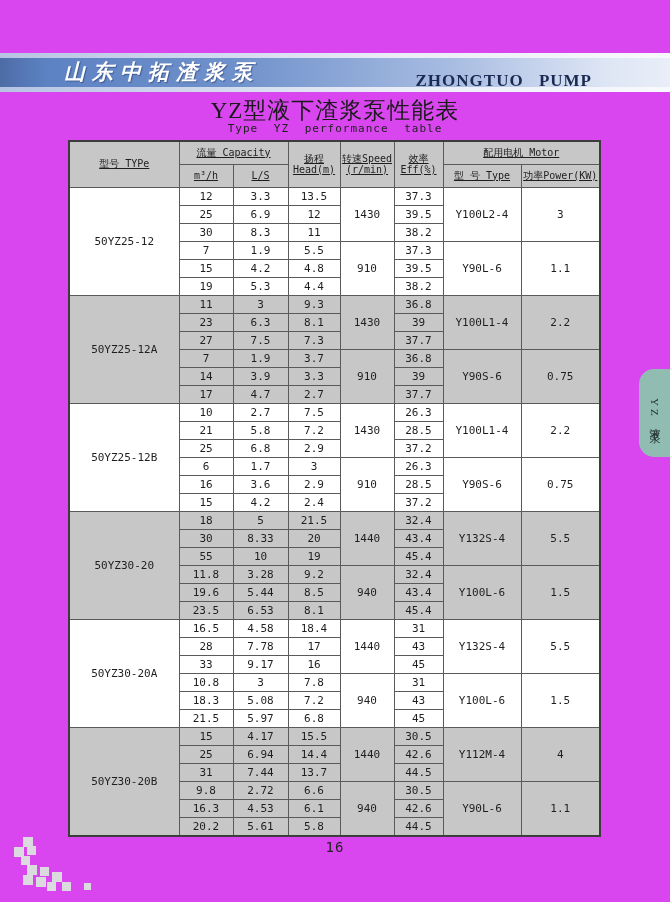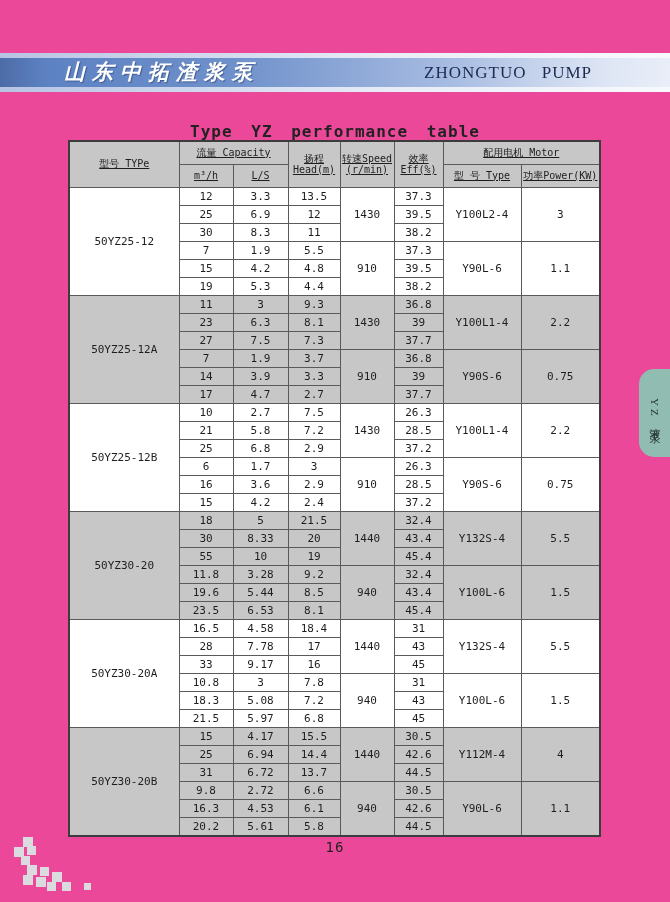--- a/index.html
+++ b/index.html
@@ -1,52 +1,52 @@
 <!DOCTYPE html>
 <html><head>
 <meta charset="utf-8">
 <style>
   html,body{margin:0;padding:0;}
   body{
     width:670px;height:902px;background:#ffffff;
     font-family:"DejaVu Sans Mono","Liberation Mono",monospace;
     color:#1e1e1e;
   }
-  .page{position:relative;width:670px;height:902px;overflow:hidden;background:#ec4899;}
+  .page{position:relative;width:670px;height:902px;overflow:hidden;background:#d946ef;}
 
   
   .banner{position:absolute;left:0;top:53px;width:670px;}
   .banner-strip{height:5px;background:linear-gradient(90deg,#b6c4e3 0%,#e9edf7 60%,#f7f9fd 100%);}
   .banner-bar{
     position:relative;height:29px;
     background:linear-gradient(90deg,#4d6ca6 0%,#5d82c3 7%,#6f91cb 35%,#a9bde2 68%,#dde5f4 90%,#e9eef8 100%);
   }
   .brand-cn{
     position:absolute;left:64px;top:2px;
     font-family:"Liberation Serif","DejaVu Serif",serif;
     font-style:italic;font-weight:bold;font-size:21px;line-height:25px;
     color:#ffffff;letter-spacing:7px;text-shadow:1px 1px 1px rgba(40,60,110,.6);
     white-space:nowrap;
   }
   .brand-en{
-    position:absolute;right:78px;top:4px;
+    position:absolute;right:78px;top:12px;
     font-family:"Liberation Serif","DejaVu Serif",serif;
-    font-weight:normal;font-size:17px;line-height:21px;color:#1b2a52;
+    font-weight:bold;font-size:17px;line-height:21px;color:#1b2a52;
     letter-spacing:1px;word-spacing:10px;white-space:nowrap;
   }
 
   
   .title-cn{
     position:absolute;left:0;top:95px;width:670px;text-align:center;
     font-family:"Liberation Serif","DejaVu Serif",serif;
     font-size:23px;letter-spacing:1px;color:#1a1a1a;
   }
   .title-en{
     position:absolute;left:0;top:122px;width:670px;text-align:center;
-    font-size:16px;letter-spacing:1px;word-spacing:8px;color:#222222;font-weight:bold;
+    font-size:11px;letter-spacing:1px;word-spacing:8px;color:#222222;
   }
 
   
   table.perf{
     position:absolute;left:68px;top:140px;width:531px;
     border-collapse:collapse;table-layout:fixed;
     border:2px solid #3c3c3c;
   }
   .perf th,.perf td{
     border:1px solid #5a5a5a;text-align:center;vertical-align:middle;
@@ -85,20 +85,21 @@
 
   <div class="banner">
     <div class="banner-strip"></div>
     <div class="banner-bar">
       <span class="brand-cn">山东中拓渣浆泵</span>
       <span class="brand-en">ZHONGTUO  PUMP</span>
     </div>
     <div class="banner-strip"></div>
   </div>
 
+  <div class="title-cn">YZ型液下渣浆泵性能表</div>
   <div class="title-en">Type  YZ  performance  table</div>
 
   <table class="perf">
     <colgroup>
       <col style="width:110px">
         <col style="width:54px">
         <col style="width:55px">
       <col style="width:52px">
         <col style="width:54px">
         <col style="width:49px">
@@ -357,21 +358,21 @@
           <td rowspan="3">4</td>
         </tr>
         <tr class="shaded">
           <td>25</td>
           <td>6.94</td>
           <td>14.4</td>
           <td>42.6</td>
         </tr>
         <tr class="shaded">
           <td>31</td>
-          <td>6.72</td>
+          <td>7.44</td>
           <td>13.7</td>
           <td>44.5</td>
         </tr>
         <tr class="shaded">
           <td>9.8</td>
           <td>2.72</td>
           <td>6.6</td>
           <td rowspan="3">940</td>
           <td>30.5</td>
           <td rowspan="3">Y90L-6</td>

